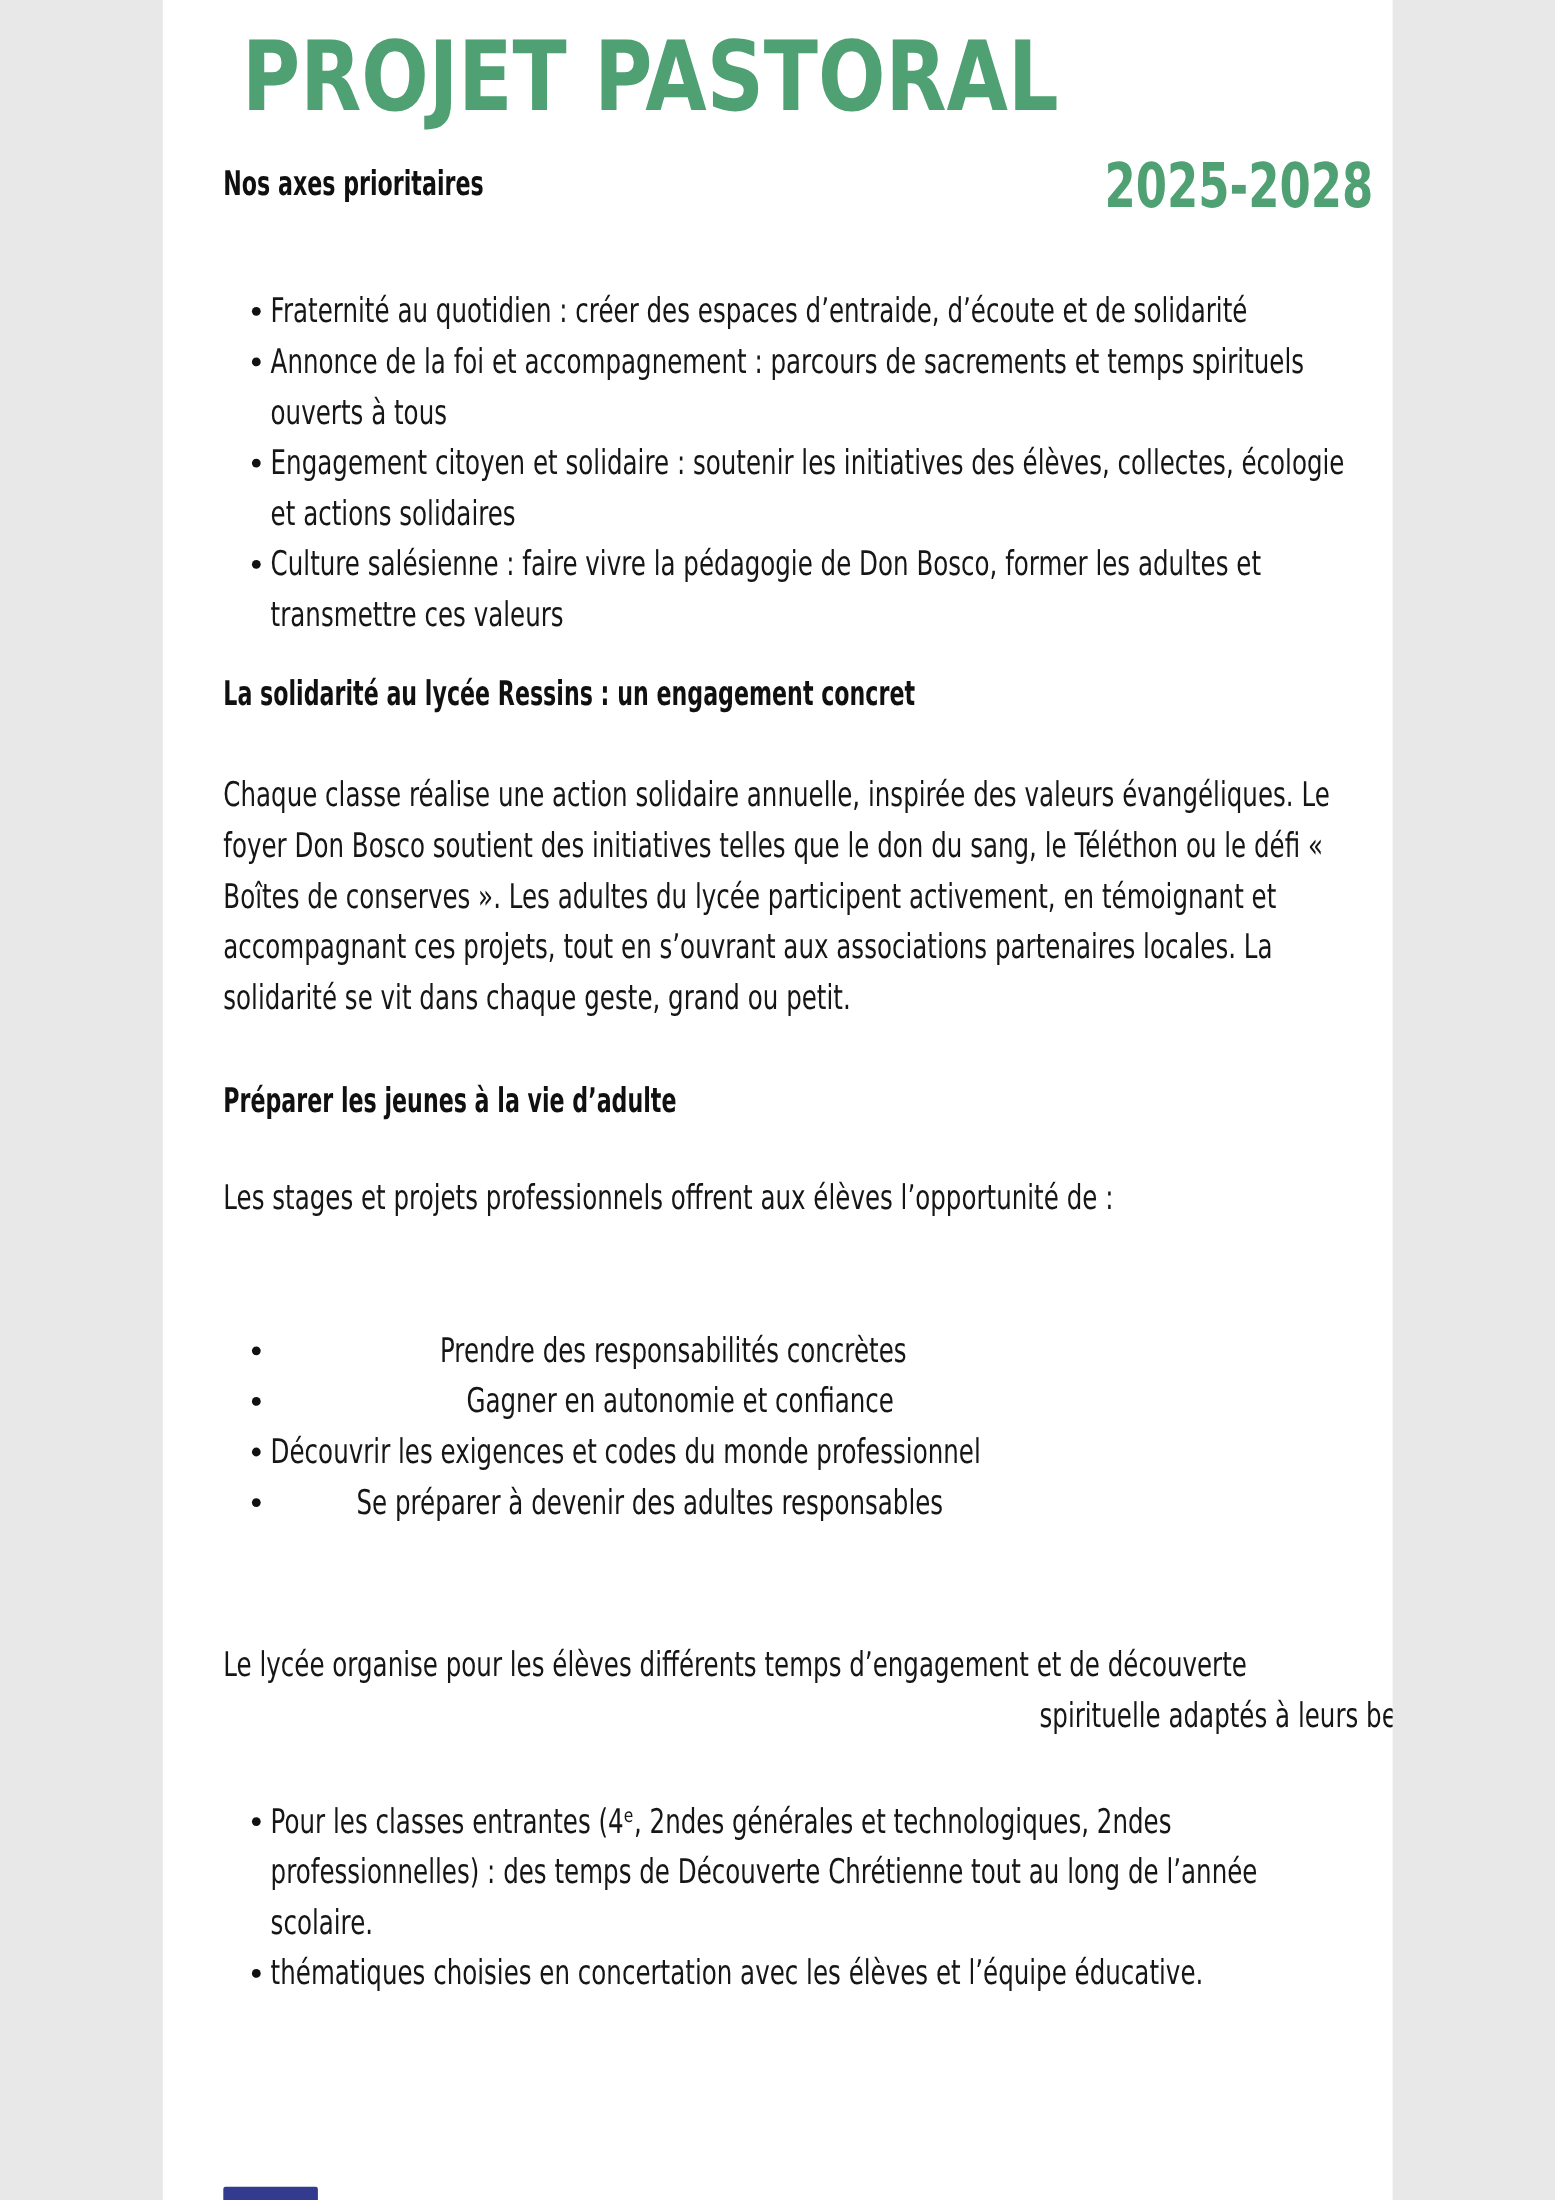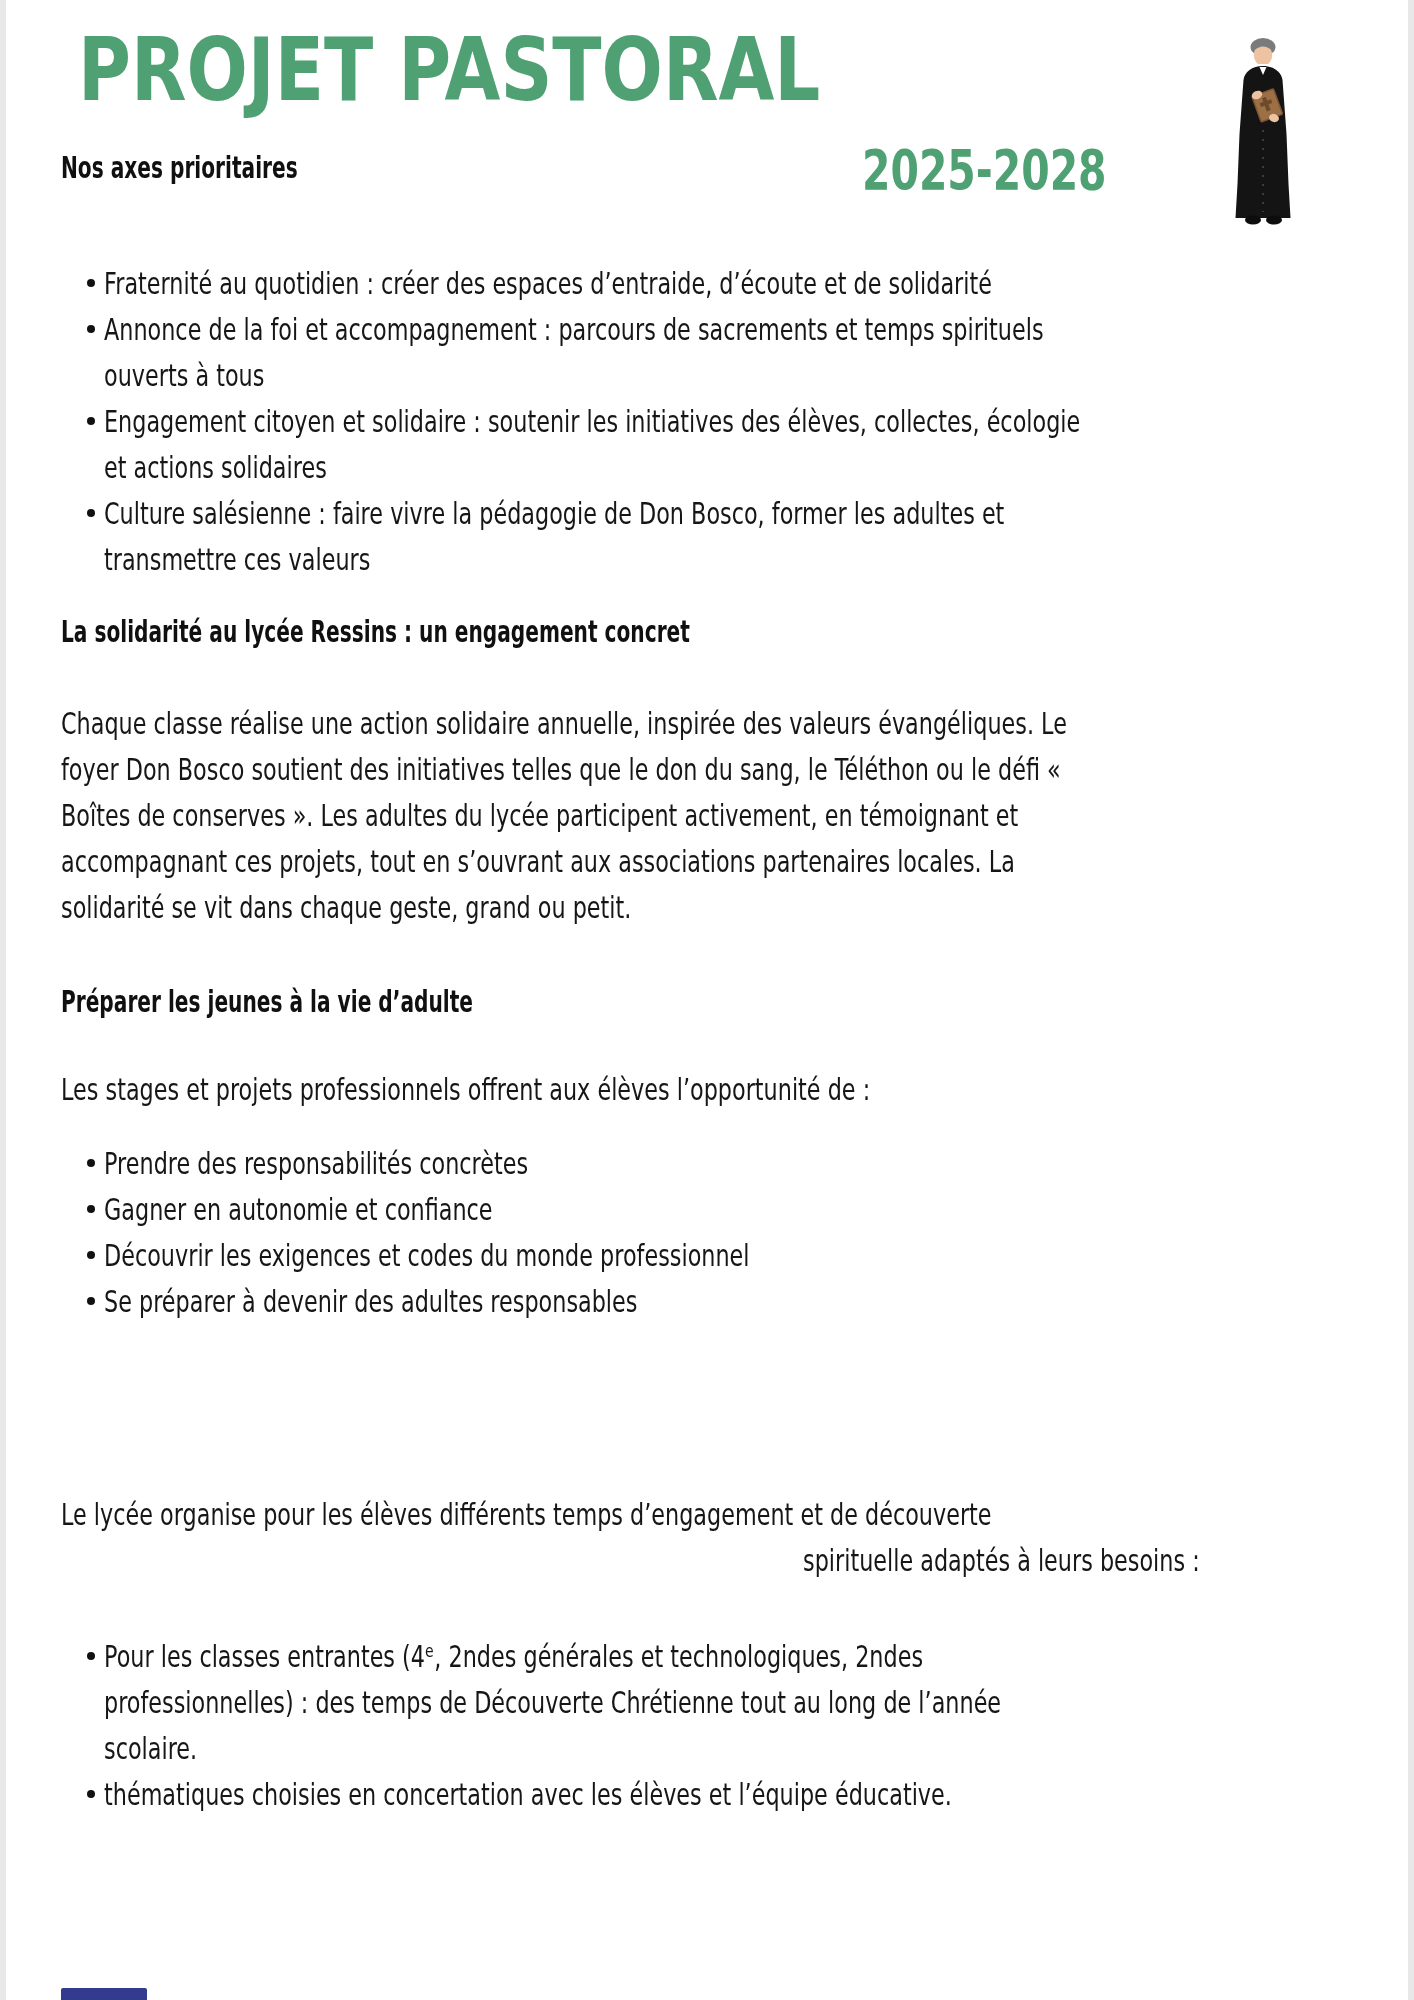--- a/index.html
+++ b/index.html
@@ -1,17 +1,17 @@
 <!DOCTYPE html>
 <html><head>
 <meta charset="utf-8">
 <style>
   html,body { margin:0; padding:0; background:#e8e8e8; }
   .page {
-    position:relative; width:1402px; height:2000px; margin:0 auto;
+    position:relative; width:1118px; height:2000px; margin:0 auto;
     background:#ffffff; overflow:hidden;
     font-family:"DejaVu Sans", sans-serif; color:#161616;
   }
 
   
   .ttx { display:inline-block; transform:scaleX(0.82); transform-origin:0 50%;
          font-size:88px; font-weight:800; color:#4fa173; white-space:nowrap; }
   .yrx { display:inline-block; transform:scaleX(0.73); transform-origin:0 50%;
          font-size:56px; font-weight:800; color:#4fa173; white-space:nowrap; }
   .hx  { display:inline-block; transform:scaleX(0.65); transform-origin:0 50%;
@@ -26,21 +26,21 @@
 
   .block { position:absolute; left:55px; }
   .h2 { height:38px; line-height:38px; }
   .ln { height:46px; line-height:46px; white-space:nowrap; }
 
   #list-axes         { top:260px; }
   #h-solidarite      { top:612px; }
   #p-solidarite      { top:700px; }
   #h-adulte          { top:982px;text-align:center; }
   #p-adulte-intro    { top:1066px; }
-  #list-adulte       { top:1140px; }
+  #list-adulte       { top:1205px;text-align:center; }
   #h-celebrations    { top:1400px; }
   #p-celebrations    { top:1491px;text-align:right; }
   #list-celebrations { top:1633px; }
 
   .li { position:relative; padding-left:43px; }
   .dot { position:absolute; left:26px; top:19px; width:8px; height:8px;
          border-radius:50%; background:#111; }
 
   .peek { position:absolute; left:55px; top:1988px; width:86px; height:12px;
           background:#333b8e; border-radius:2px 2px 0 0; }

